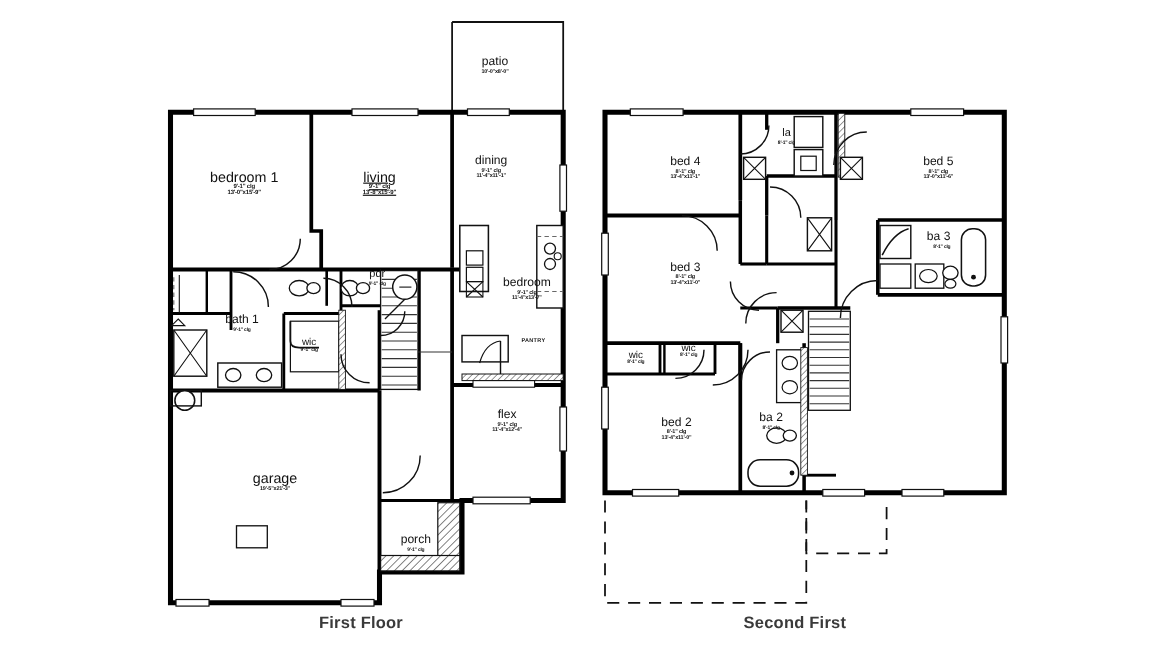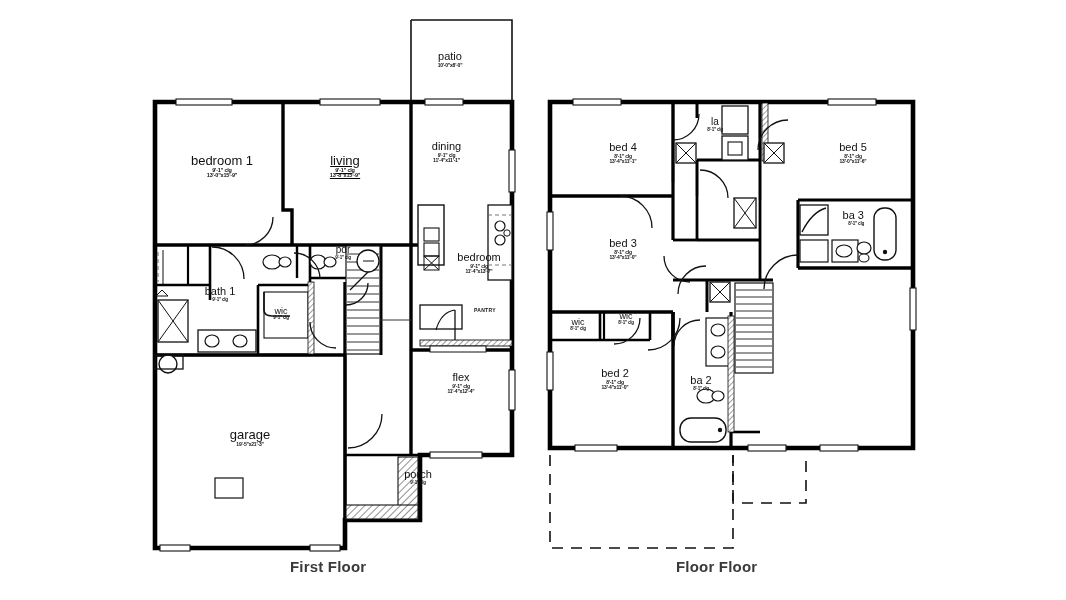--- a/index.html
+++ b/index.html
@@ -382,21 +382,21 @@
     <span class="nm s11">flex</span>
     <span class="sub s5">9'-1" clg</span>
     <span class="sub s5">11'-4"x12'-4"</span>
   </div>
 
   <div class="rl" style="left:200px;top:428px;width:100px;">
     <span class="nm s13">garage</span>
     <span class="sub s5">19'-5"x21'-3"</span>
   </div>
 
-  <div class="rl" style="left:348px;top:469px;width:60px;padding-left:40px;">
+  <div class="rl" style="left:348px;top:486px;width:60px;">
     <span class="nm s11">porch</span>
     <span class="sub s45">9'-1" clg</span>
   </div>
 
   <div class="pantry" style="left:474px;top:307px;">PANTRY</div>
 
   <div class="rl" style="left:578px;top:142px;width:90px;">
     <span class="nm s11">bed 4</span>
     <span class="sub s5">8'-1" clg</span>
     <span class="sub s5">13'-4"x11'-1"</span>
@@ -427,28 +427,28 @@
   <div class="rl" style="left:556px;top:318px;width:44px;">
     <span class="nm s9">wic</span>
     <span class="sub s45">8'-1" clg</span>
   </div>
 
   <div class="rl" style="left:604px;top:312px;width:44px;">
     <span class="nm s9">wic</span>
     <span class="sub s45">8'-1" clg</span>
   </div>
 
-  <div class="rl" style="left:570px;top:368px;width:90px;text-align:center;">
+  <div class="rl" style="left:570px;top:379px;width:90px;text-align:center;">
     <span class="nm s11">bed 2</span>
     <span class="sub s5">8'-1" clg</span>
     <span class="sub s5">13'-4"x11'-0"</span>
   </div>
 
   <div class="rl" style="left:675px;top:375px;width:52px;">
     <span class="nm s11">ba 2</span>
     <span class="sub s45">8'-1" clg</span>
   </div>
 
 
   <div class="cap" id="cap-first">First Floor</div>
-  <div class="cap" id="cap-second">Floor Floor</div>
+  <div class="cap" id="cap-second">Second First</div>
 
 </div>
 
 </body></html>

